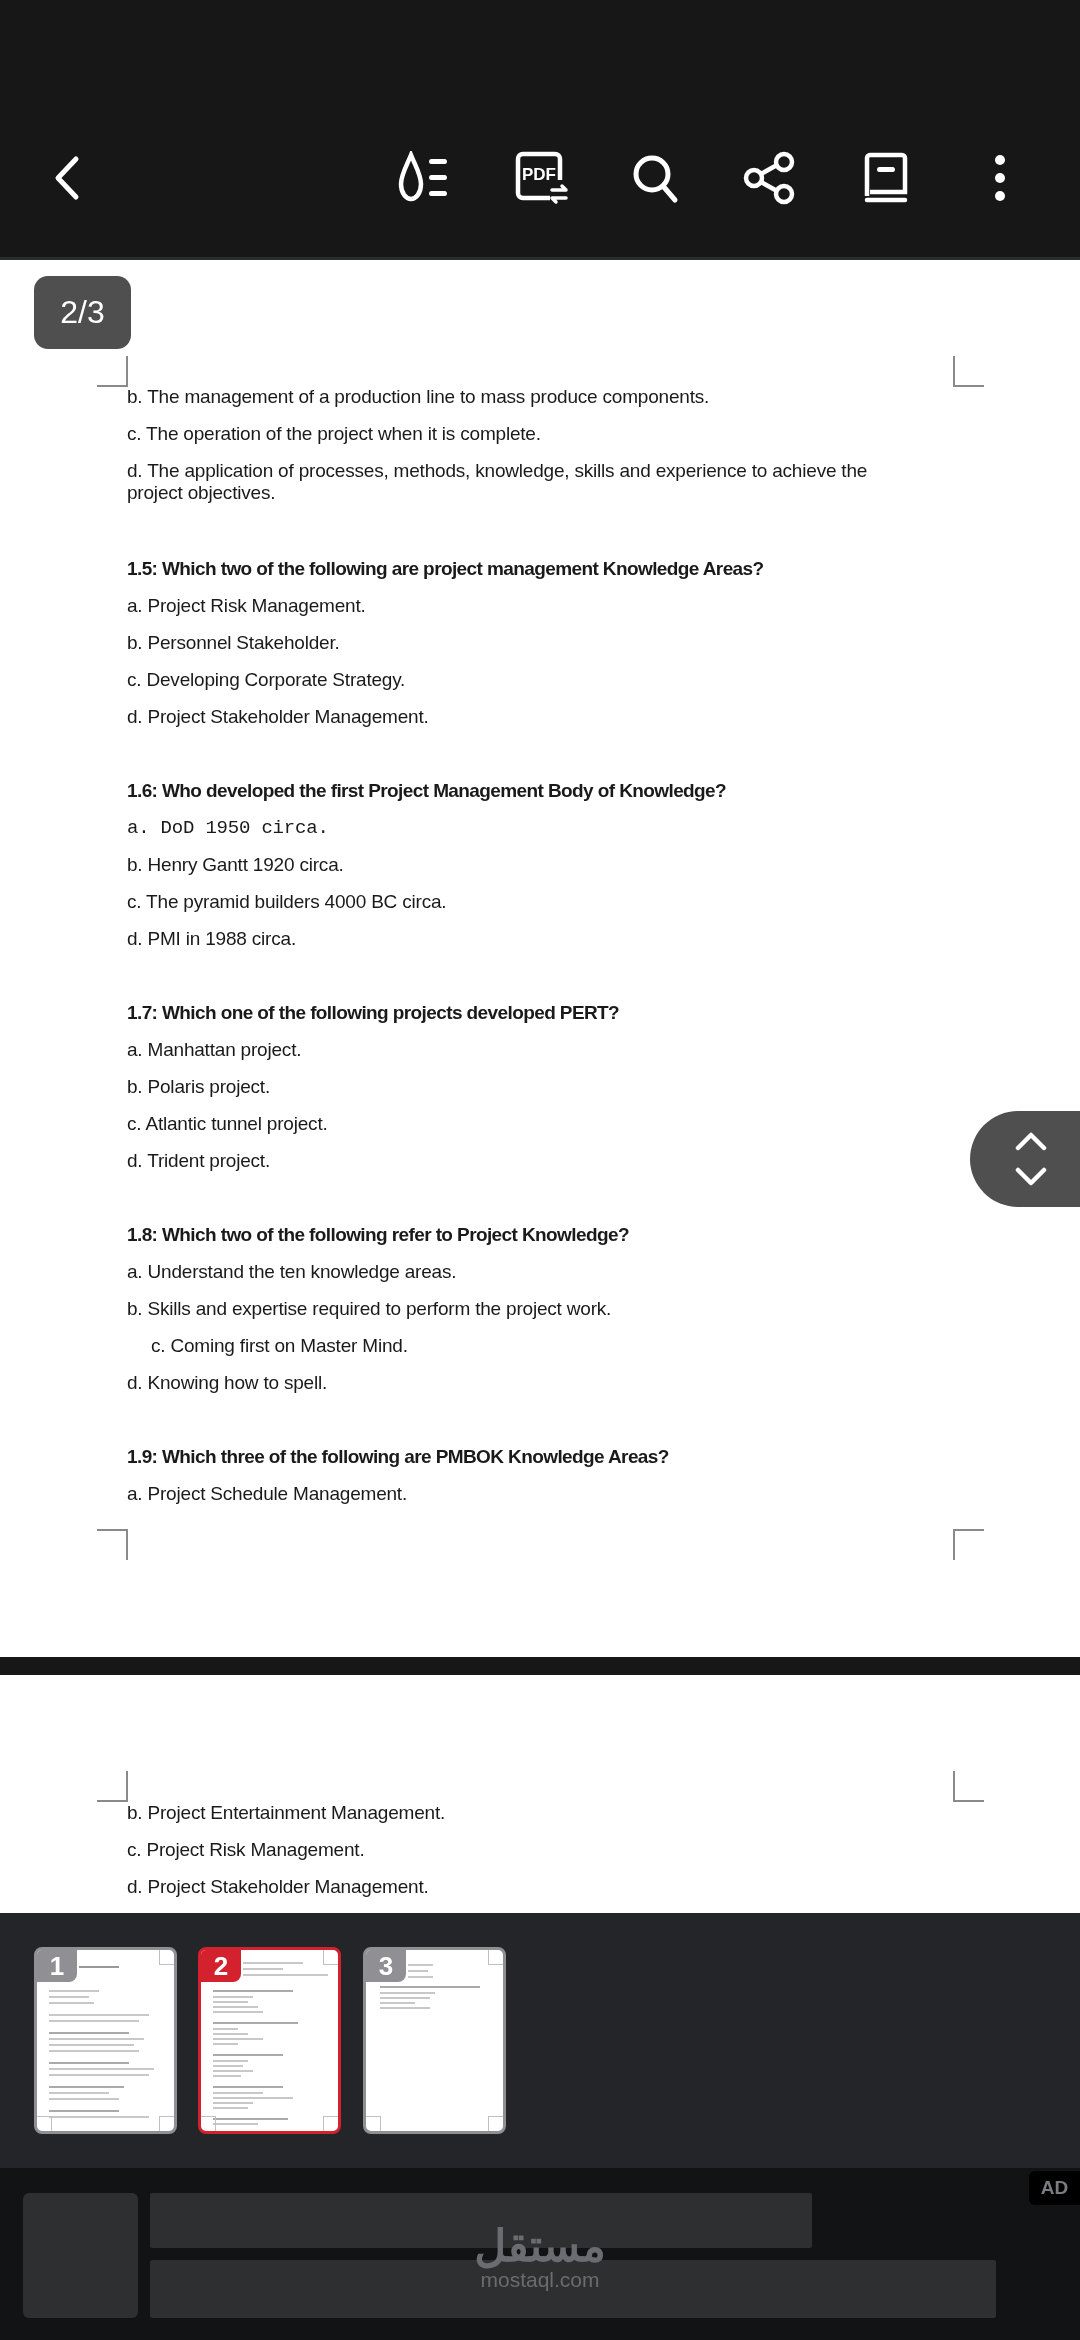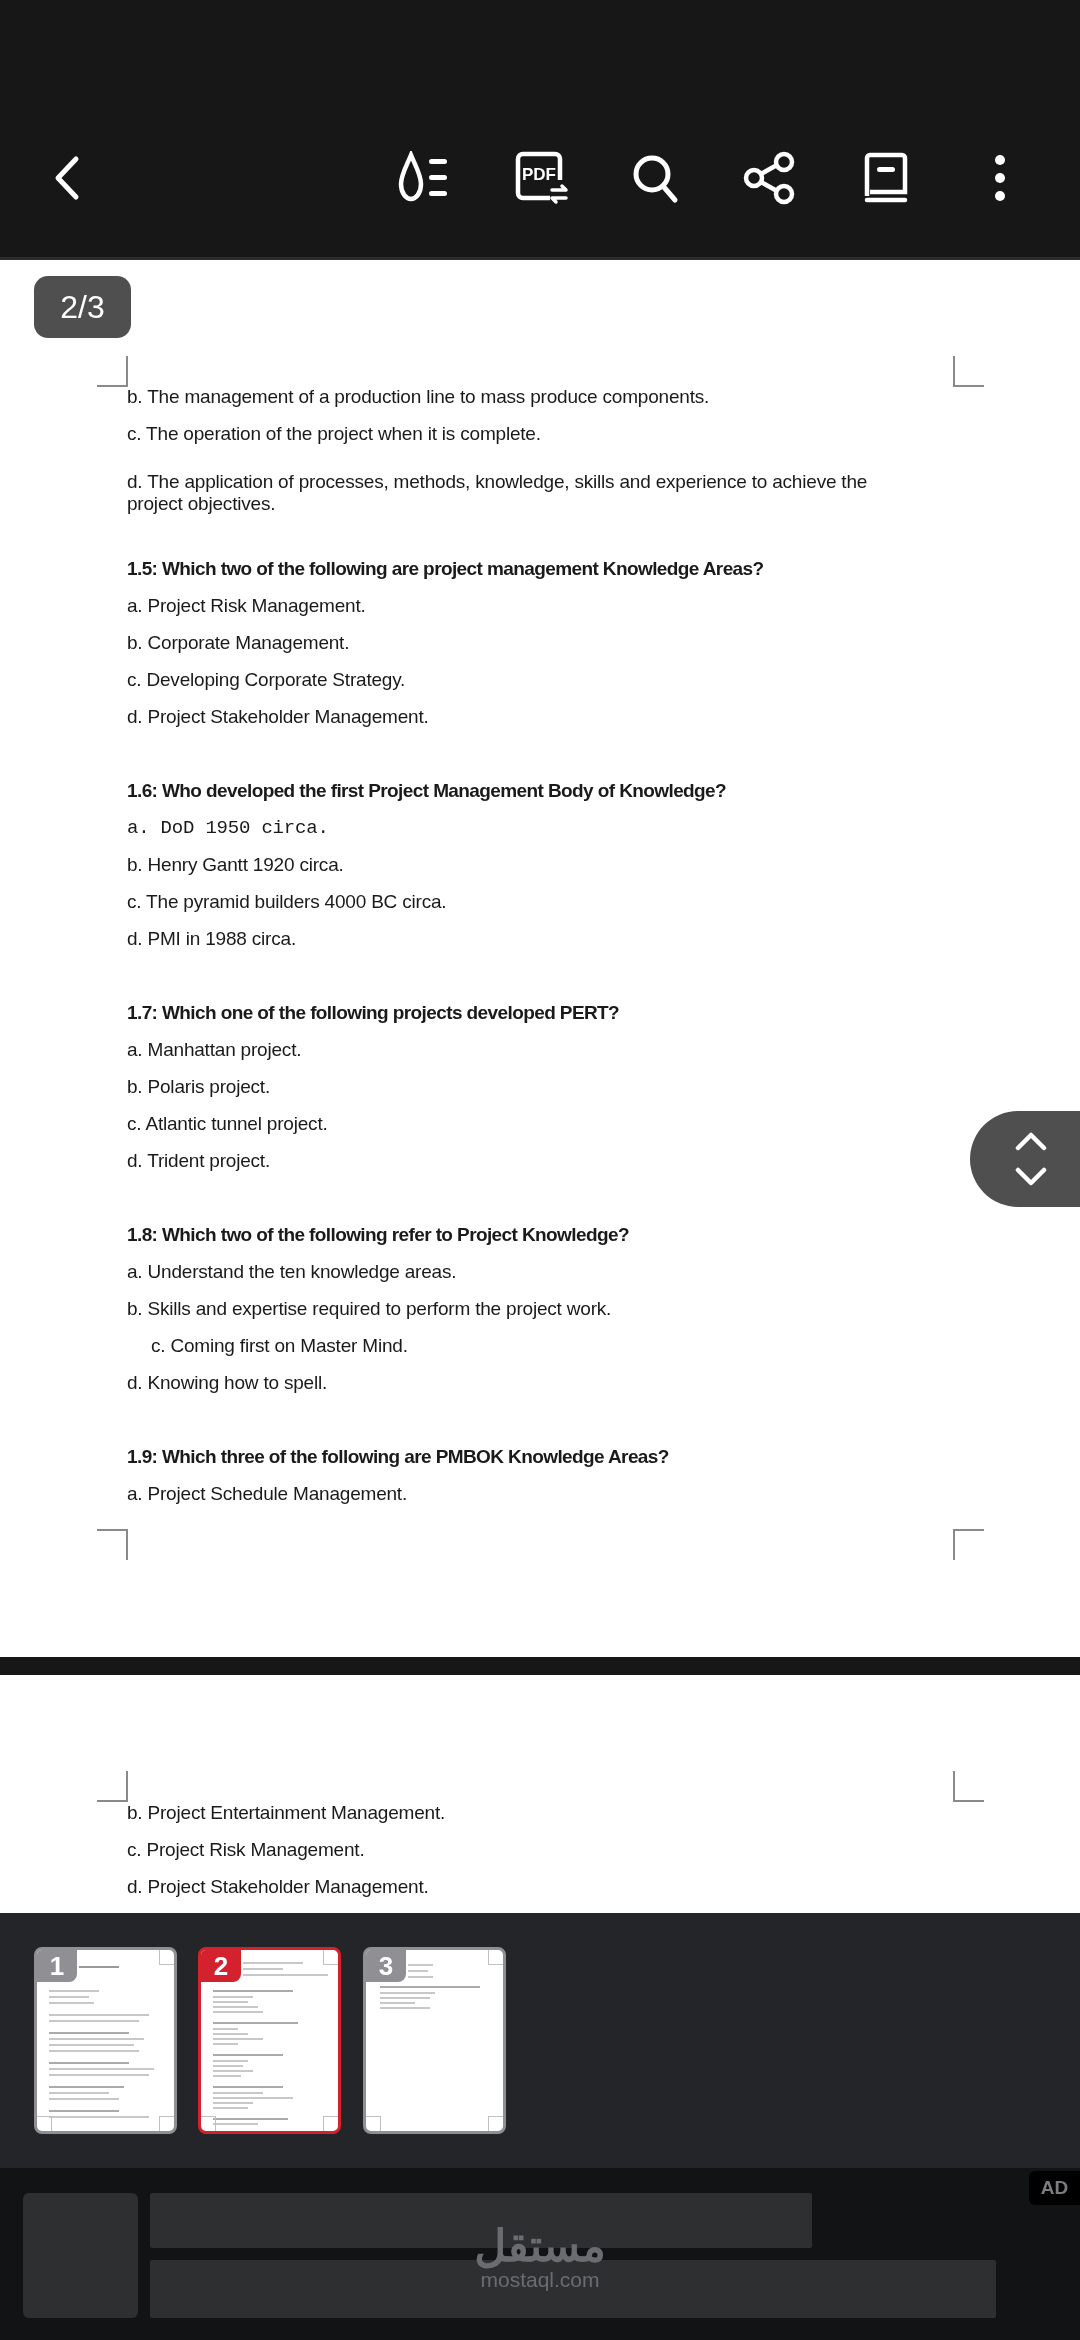--- a/index.html
+++ b/index.html
@@ -4,25 +4,25 @@
 <style>
   html, body { margin:0; padding:0; }
   body { width:1080px; height:2340px; position:relative; overflow:hidden; background:#161716; font-family:"Liberation Sans", sans-serif; }
   .status-area { position:absolute; left:0; top:0; width:1080px; height:120px; background:#161716; }
   .toolbar { position:absolute; left:0; top:120px; width:1080px; height:137px; background:#161716; border-bottom:3px solid #2b2c2e; }
   .tb-icon { position:absolute; top:146px; width:64px; height:64px; display:flex; align-items:center; justify-content:center; cursor:pointer; }
   .tb-icon svg { display:block; }
   .doc { position:absolute; left:0; top:260px; width:1080px; height:1397px; background:#ffffff; }
   .doc2 { position:absolute; left:0; top:1675px; width:1080px; height:238px; background:#ffffff; }
   .separator { position:absolute; left:0; top:1657px; width:1080px; height:18px; background:#161716; }
-  .page-badge { position:absolute; left:34px; top:276px; width:97px; height:62px; background:#4f4f4f; border-radius:14px; color:#fff; font-size:32px; display:flex; align-items:center; justify-content:center; }
+  .page-badge { position:absolute; left:34px; top:276px; width:97px; height:73px; background:#4f4f4f; border-radius:14px; color:#fff; font-size:32px; display:flex; align-items:center; justify-content:center; }
   .corner { position:absolute; width:29px; height:29px; border-color:#8a8a8a; border-style:solid; border-width:0; }
   .line { position:absolute; left:127px; font-size:19px; color:#1a1a1a; white-space:nowrap; letter-spacing:-0.2px; }
   .line.q { font-weight:bold; font-size:19px; letter-spacing:-0.6px; }
-  .line.wrap { white-space:normal; width:800px; line-height:22px;margin-top:11px; }
+  .line.wrap { white-space:normal; width:800px; line-height:22px; }
   .nav-pill { position:absolute; left:970px; top:1111px; width:110px; height:96px; background:#4f4f4f; border-radius:48px 0 0 48px; }
   .nav-pill .up, .nav-pill .down { position:absolute; left:43px; width:36px; height:24px; cursor:pointer; }
   .thumbstrip { position:absolute; left:0; top:1913px; width:1080px; height:255px; background:#242528; }
   .thumb { position:absolute; top:1947px; width:137px; height:181px; background:#fff; border:3px solid #909094; border-radius:8px; overflow:hidden; cursor:pointer; }
   .thumb.active { border-color:#d3222e; }
   .thumb .num { position:absolute; left:0; top:0; width:40px; height:32px; background:#909094; color:#fff; font-weight:bold; font-size:26px; display:flex; align-items:center; justify-content:center; border-radius:0 0 8px 0; }
   .thumb.active .num { background:#d3222e; }
   .thumb .tl { position:absolute; height:2px; background:#c8c8c8; }
   .thumb .tc { position:absolute; width:14px; height:14px; border-color:#c0c0c0; border-style:solid; border-width:0; }
   .ad-area { position:absolute; left:0; top:2168px; width:1080px; height:172px; background:#121315; }
@@ -104,21 +104,21 @@
 <div class="corner" style="left:953px;top:356px;border-bottom-width:2px;border-left-width:2px;"></div>
 <div class="corner" style="left:97px;top:1529px;border-top-width:2px;border-right-width:2px;"></div>
 <div class="corner" style="left:953px;top:1529px;border-top-width:2px;border-left-width:2px;"></div>
 
 <div class="line" style="top:386px;">b. The management of a production line to mass produce components.</div>
 <div class="line" style="top:423px;">c. The operation of the project when it is complete.</div>
 <div class="line wrap" style="top:460px;">d. The application of processes, methods, knowledge, skills and experience to achieve the project objectives.</div>
 
 <div class="line q" style="top:558px;">1.5: Which two of the following are project management Knowledge Areas?</div>
 <div class="line" style="top:595px;">a. Project Risk Management.</div>
-<div class="line" style="top:632px;">b. Corporate Management.</div>
+<div class="line" style="top:632px;">b. Personnel Stakeholder.</div>
 <div class="line" style="top:669px;">c. Developing Corporate Strategy.</div>
 <div class="line" style="top:706px;">d. Project Stakeholder Management.</div>
 
 <div class="line q" style="top:780px;">1.6: Who developed the first Project Management Body of Knowledge?</div>
 <div class="line" style="top:817px;font-family:Liberation Mono, monospace;">a. DoD 1950 circa.</div>
 <div class="line" style="top:854px;">b. Henry Gantt 1920 circa.</div>
 <div class="line" style="top:891px;">c. The pyramid builders 4000 BC circa.</div>
 <div class="line" style="top:928px;">d. PMI in 1988 circa.</div>
 
 <div class="line q" style="top:1002px;">1.7: Which one of the following projects developed PERT?</div>

